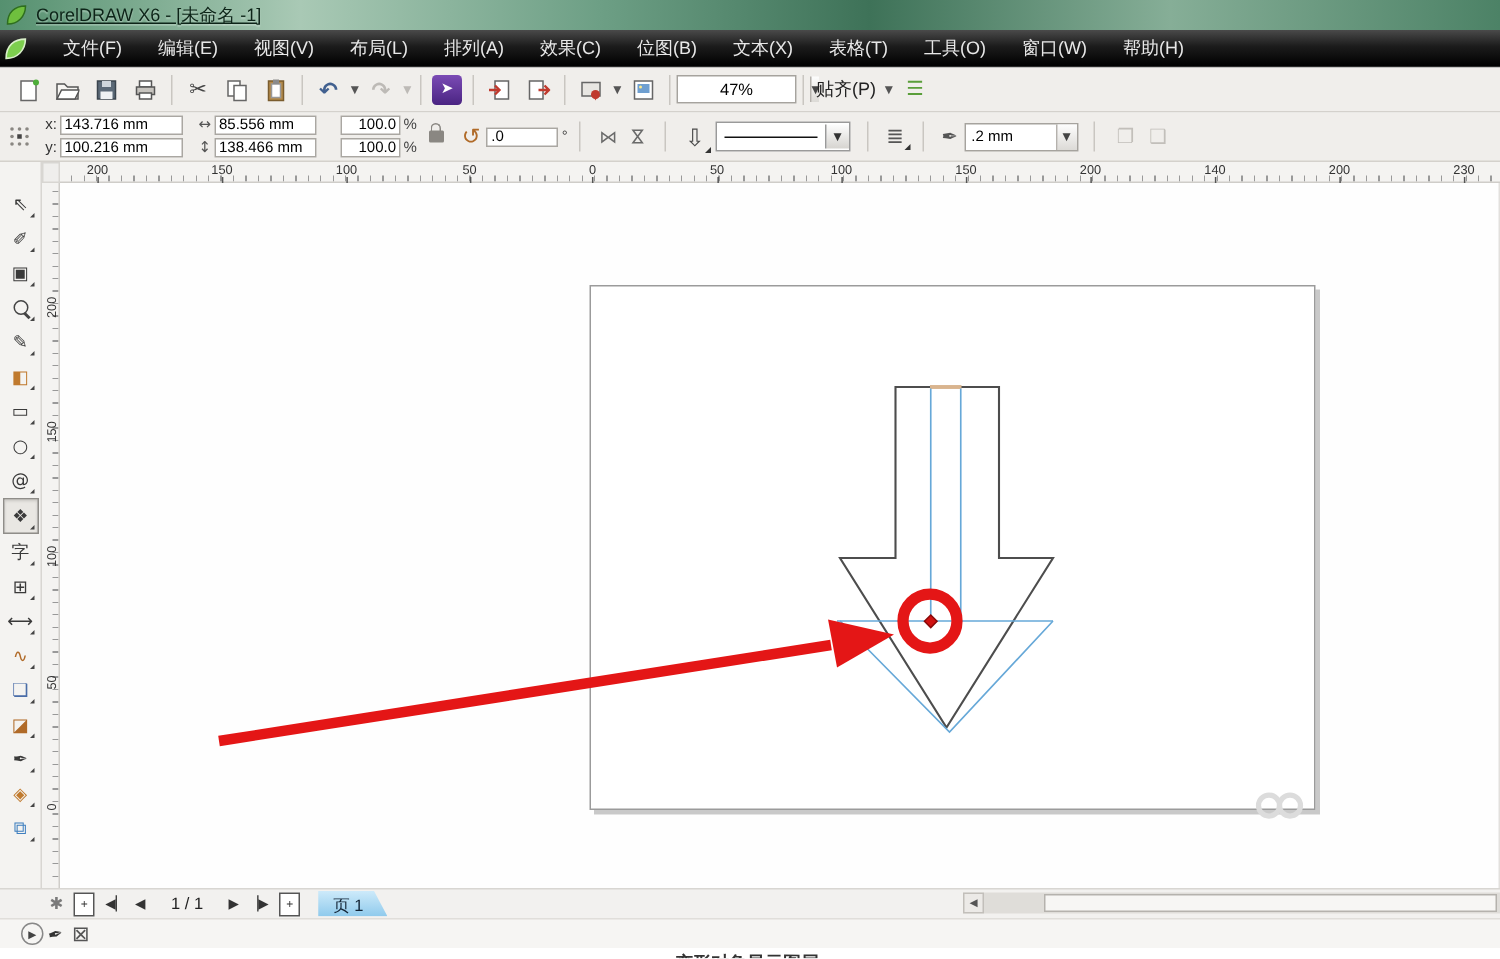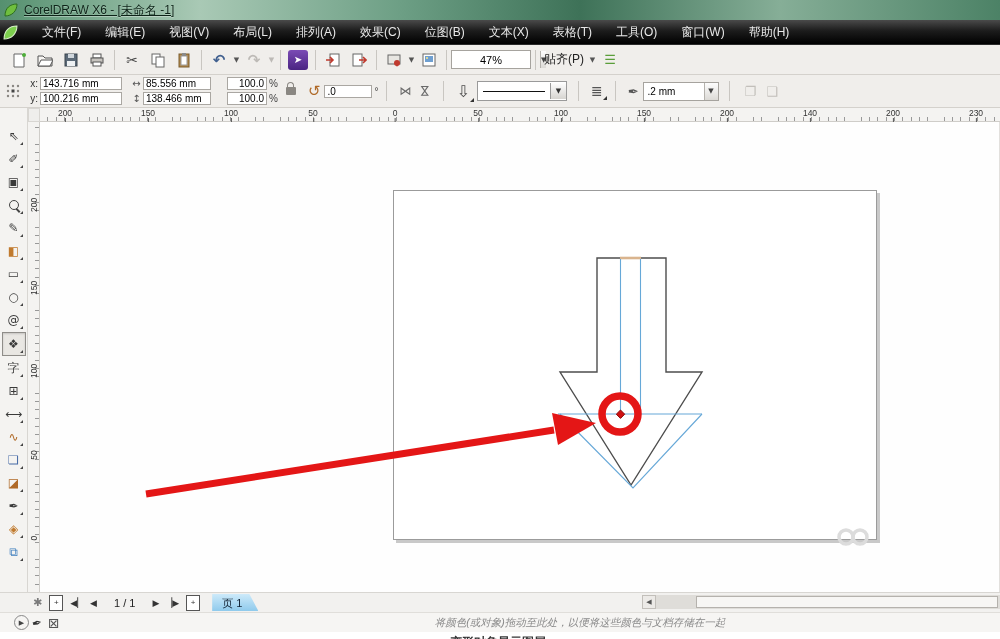--- a/index.html
+++ b/index.html
@@ -440,20 +440,19 @@
     <div class="hs-btn ico">◀</div>
     <div class="hs-track">
       <div class="hs-thumb"></div>
     </div>
   </div>
 
   <div class="statusbar">
     <div class="playcirc ico">▶</div>
     <span class="sico ico" style="font-size:12px;transform:rotate(-15deg)">✒</span>
     <span class="sico ico" style="font-size:14px;color:#555">⊠</span>
-    <div class="hint">将颜色(或对象)拖动至此处，以便将这些颜色与文档存储在一起</div>
   </div>
 
   <div class="clipstrip">
     <span class="clipped">变形对象显示图层</span>
   </div>
 
 </div>
 
 </body></html>

